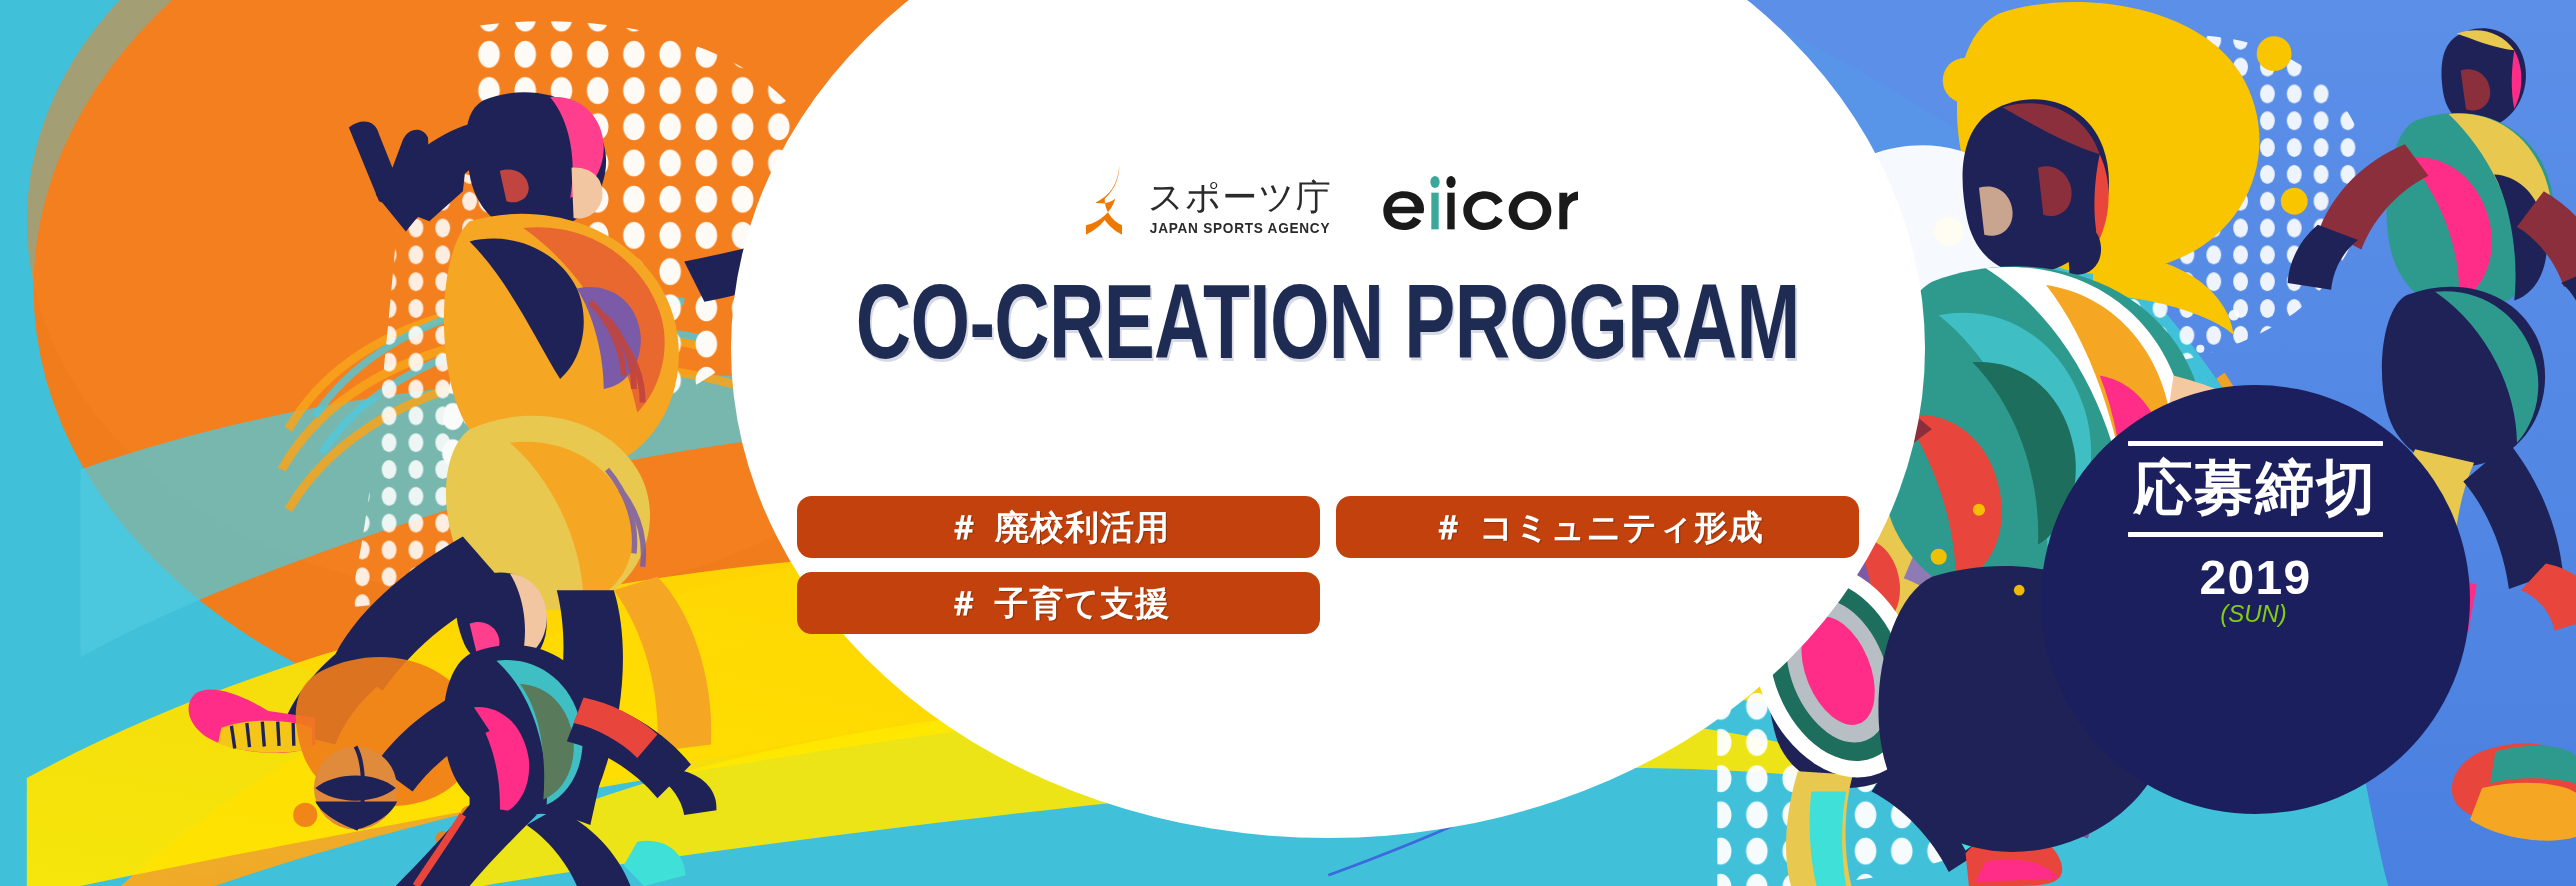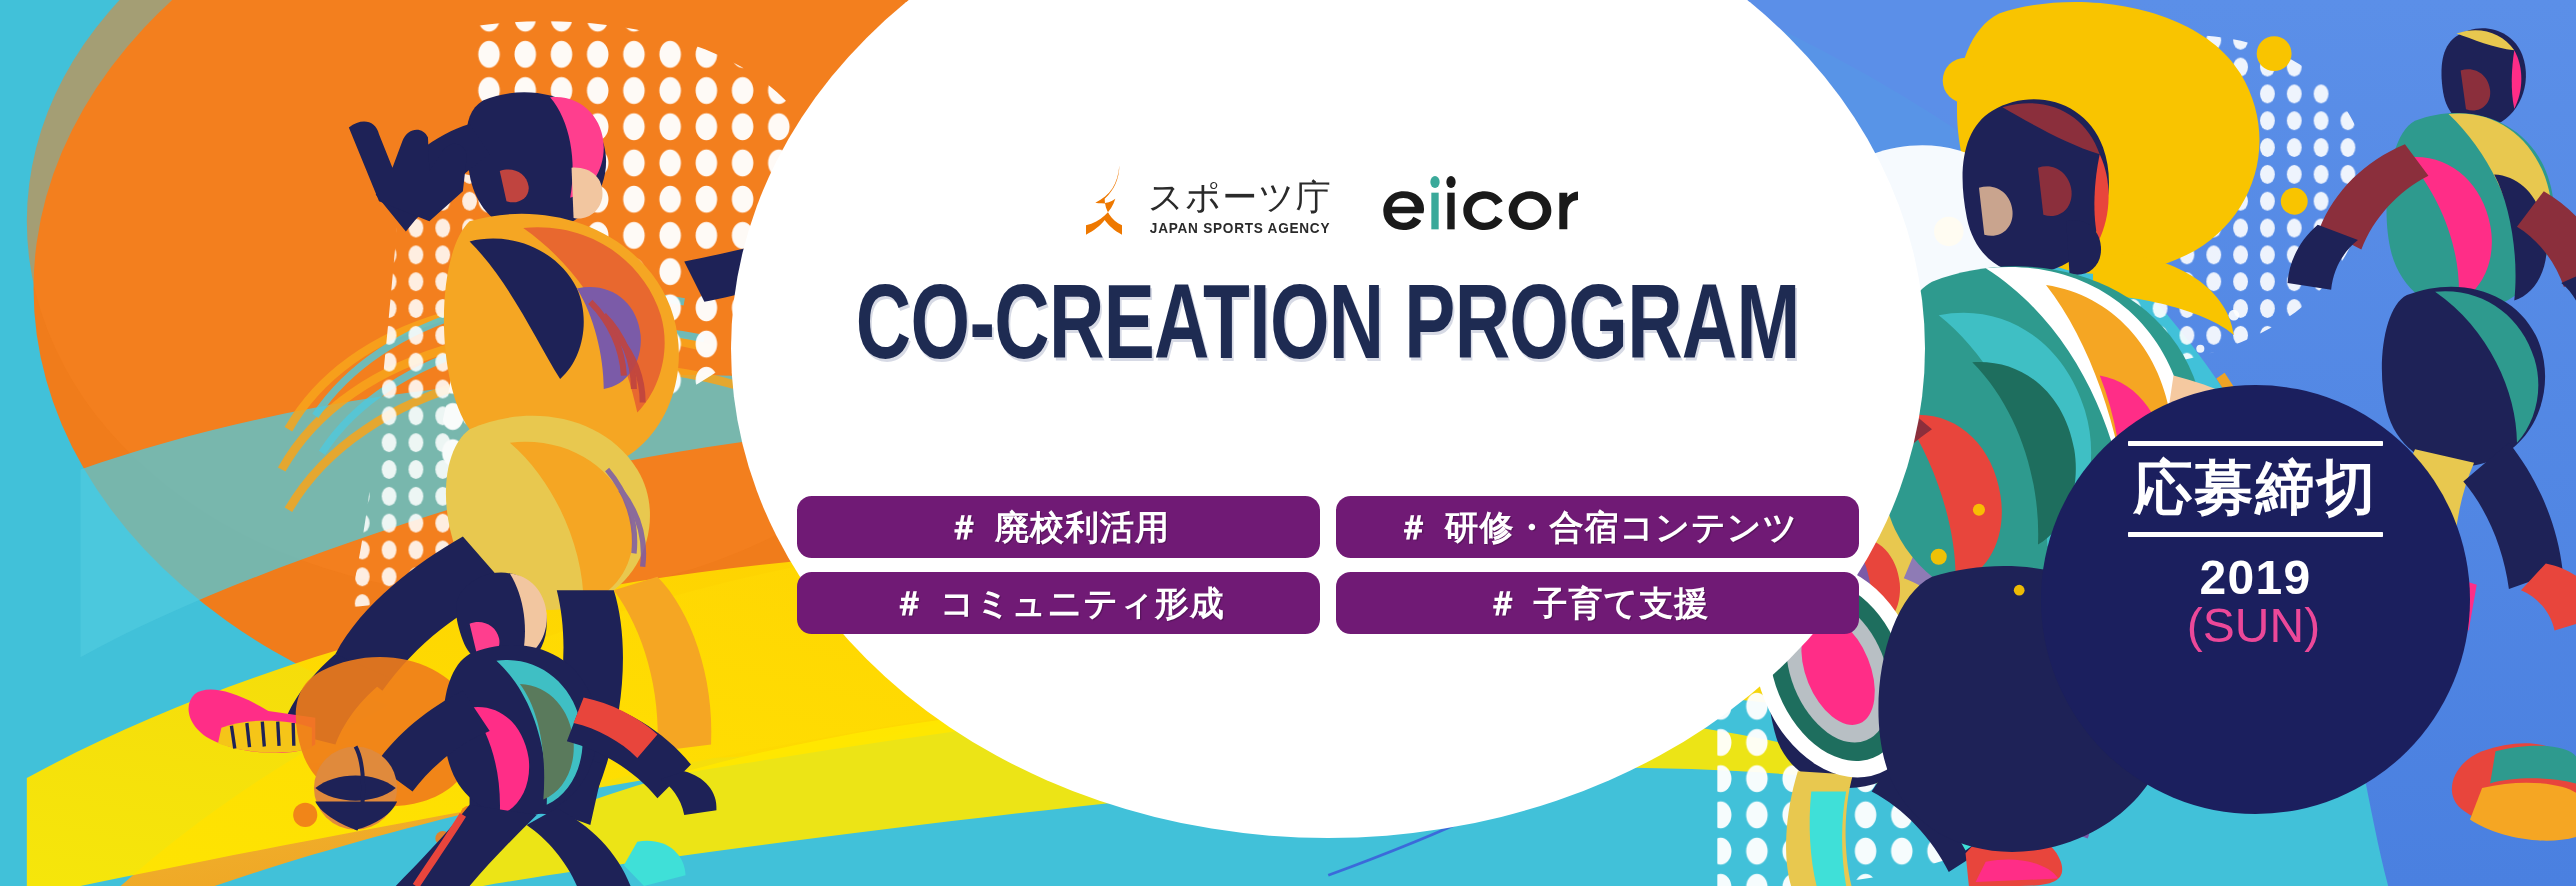--- a/index.html
+++ b/index.html
@@ -81,21 +81,21 @@
 
   
   #tag-grid{
     margin-top:62px;
     display:grid;
     grid-template-columns:523px 523px;
     gap:14.8px 16px;
   }
   .tag{
     height:62px;
-    background:#701a75;
+    background:#c2410c;
     border-radius:14.8px;
     display:flex;align-items:center;justify-content:center;
     white-space:nowrap;
   }
   .tag-label{
     font-size:34px;font-weight:700;color:#FFFFFF;letter-spacing:1px;
     font-family:"DejaVu Sans",sans-serif;
     text-shadow:1.3px 1.3px 0.7px rgba(0,0,0,.22);
     line-height:1;
   }
@@ -124,22 +124,22 @@
   #deadline-year{
     font-size:48px;font-weight:700;color:#fff;letter-spacing:1.3px;margin-top:17.4px;line-height:1;
   }
   #deadline-date-row{
     display:flex;align-items:flex-end;margin-top:1.3px;
   }
   #deadline-date{
     font-size:125px;font-weight:700;color:#fff;letter-spacing:-2.7px;line-height:1;
   }
   #deadline-dow{
-    font-size:48px;font-weight:400;color:#ec4899;line-height:1;
-    margin-left:-4px;margin-bottom:-4px;
+    font-size:24px;font-weight:400;color:#84cc16;line-height:1;
+    margin-left:-4px;margin-bottom:-4px;font-style:italic;
   }
 </style>
 </head>
 <body>
 
 <div id="banner">
 
   <svg class="bgsvg" viewBox="0 0 3840 1321" preserveAspectRatio="none">
     <defs>
       <clipPath id="frameClip">
@@ -584,23 +584,20 @@
     </div>
 
     <h1 id="main-title">CO-CREATION PROGRAM</h1>
 
 
     <div id="tag-grid">
       <div class="tag">
         <span class="tag-label">＃ 廃校利活用</span>
       </div>
       <div class="tag">
-        <span class="tag-label">＃ 研修・合宿コンテンツ</span>
-      </div>
-      <div class="tag">
         <span class="tag-label">＃ コミュニティ形成</span>
       </div>
       <div class="tag">
         <span class="tag-label">＃ 子育て支援</span>
       </div>
     </div>
   </div>
 
   <div id="deadline-badge">
     <div id="deadline-rule-top"></div>

